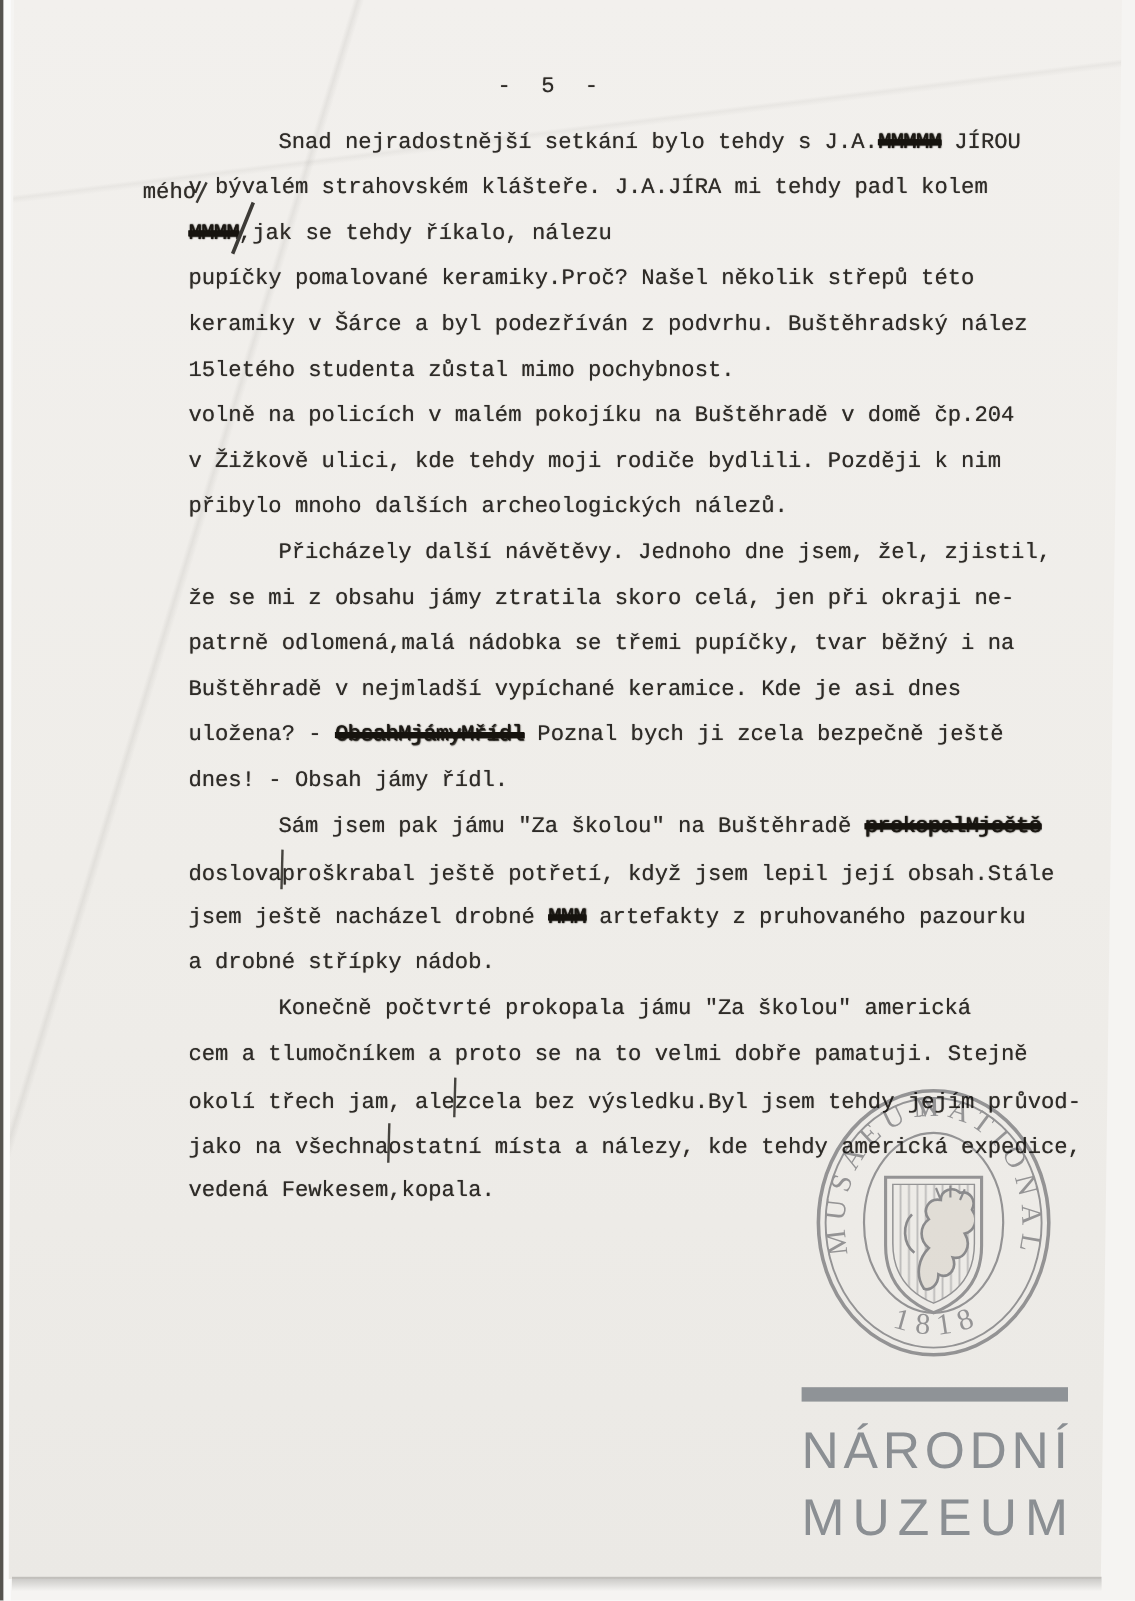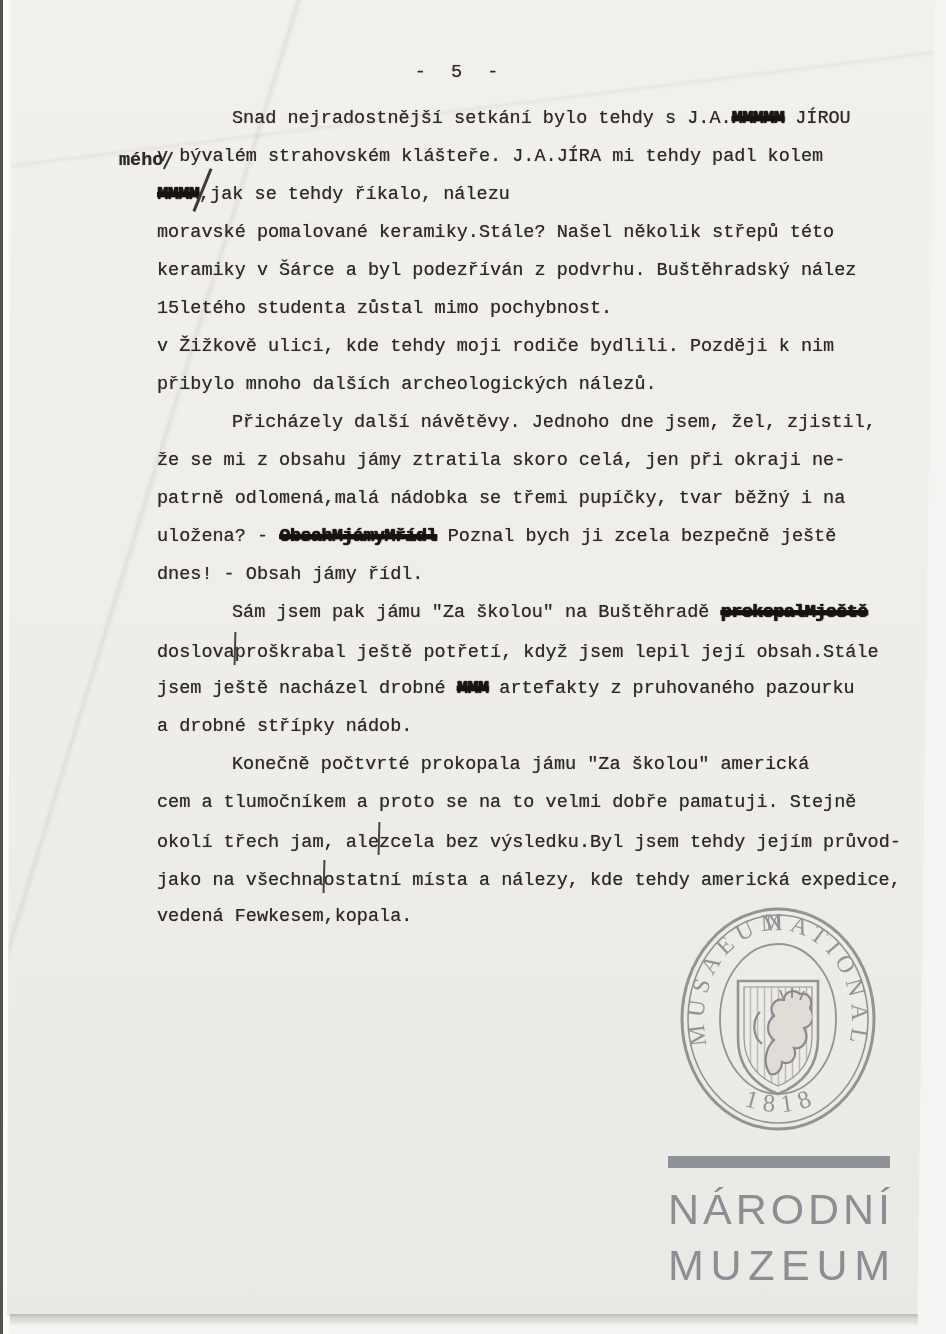--- a/index.html
+++ b/index.html
@@ -33,29 +33,29 @@
     text-shadow:0 0 0.7px rgba(46,43,39,0.75);
   }
   .text-col{
     position:absolute;left:157px;top:100px;width:768px;
     font-size:18.5px;color:#2e2b27;
     text-shadow:0 0 0.7px rgba(46,43,39,0.75);
   }
   .tline{height:38px;line-height:38px;white-space:pre;}
   .tline.indent{padding-left:75px;}
   .struck{
-    position:relative;font-weight:700;letter-spacing:-0.6px;color:#1b1813;
+    position:relative;font-weight:400;letter-spacing:-0.6px;color:#1b1813;
     text-decoration:line-through;text-decoration-thickness:5px;
     text-decoration-color:rgba(20,17,12,0.65);
     text-shadow:0 0 1px #1b1813,0.7px 0.4px 1px #1b1813;
   }
   .rel{position:relative;display:inline-block;}
   .above{
     position:absolute;left:-38px;top:-25px;height:20px;line-height:20px;
-    font-weight:700;letter-spacing:0;color:#2e2b27;white-space:nowrap;
+    font-weight:400;letter-spacing:0;color:#2e2b27;white-space:nowrap;
     text-decoration:none;
   }
   .above::after{
     content:"";display:inline-block;width:2px;height:19px;background:#3d3b37;
     transform:rotate(26deg);vertical-align:-5px;margin-left:4px;
   }
   .slashed::after{
     content:"";position:absolute;right:-4px;top:-17px;width:2.5px;height:46px;
     background:#3d3b37;transform:rotate(22deg);
   }
@@ -87,28 +87,30 @@
   <div class="scan-strip-left2"></div>
   <div class="paper"></div>
   <div class="paper-shadow"></div>
 
   <div class="pagenum">-  5  -</div>
 
   <div class="text-col">
       <div class="tline indent"><span class="">Snad nejradostnější setkání bylo tehdy s J.A.</span><span class="struck">MMMMM</span><span class=""> JÍROU</span></div>
       <div class="tline"><span class="">v bývalém strahovském klášteře. J.A.JÍRA mi tehdy padl kolem</span></div>
       <div class="tline"><span class="rel"><span class="above">mého</span><span class="struck slashed">MMMM</span></span><span class="">,jak se tehdy říkalo, nálezu</span></div>
-      <div class="tline"><span class="">moravské pomalované keramiky.Stále? Našel několik střepů této</span></div>
+      <div class="tline"><span class="">pupíčky pomalované keramiky.Proč? Našel několik střepů této</span></div>
       <div class="tline"><span class="">keramiky v Šárce a byl podezříván z podvrhu. Buštěhradský nález</span></div>
       <div class="tline"><span class="">15letého studenta zůstal mimo pochybnost.</span></div>
+      <div class="tline"><span class="">volně na policích v malém pokojíku na Buštěhradě v domě čp.204</span></div>
       <div class="tline"><span class="">v Žižkově ulici, kde tehdy moji rodiče bydlili. Později k nim</span></div>
       <div class="tline"><span class="">přibylo mnoho dalších archeologických nálezů.</span></div>
       <div class="tline indent"><span class="">Přicházely další návětěvy. Jednoho dne jsem, žel, zjistil,</span></div>
       <div class="tline"><span class="">že se mi z obsahu jámy ztratila skoro celá, jen při okraji ne-</span></div>
       <div class="tline"><span class="">patrně odlomená,malá nádobka se třemi pupíčky, tvar běžný i na</span></div>
+      <div class="tline"><span class="">Buštěhradě v nejmladší vypíchané keramice. Kde je asi dnes</span></div>
       <div class="tline"><span class="">uložena? - </span><span class="struck">ObsahMjámyMřídl</span><span class=""> Poznal bych ji zcela bezpečně ještě</span></div>
       <div class="tline"><span class="">dnes! - Obsah jámy řídl.</span></div>
       <div class="tline indent"><span class="">Sám jsem pak jámu "Za školou" na Buštěhradě </span><span class="struck">prokopalMještě</span></div>
       <div class="tline"><span class="">doslova</span><span class="caret"></span><span class="">proškrabal ještě potřetí, když jsem lepil její obsah.Stále</span></div>
       <div class="tline"><span class="">jsem ještě nacházel drobné </span><span class="struck">MMM</span><span class=""> artefakty z pruhovaného pazourku</span></div>
       <div class="tline"><span class="">a drobné střípky nádob.</span></div>
       <div class="tline indent"><span class="">Konečně počtvrté prokopala jámu "Za školou" americká</span></div>
       <div class="tline"><span class="">cem a tlumočníkem a proto se na to velmi dobře pamatuji. Stejně</span></div>
       <div class="tline"><span class="">okolí třech jam, ale</span><span class="caret"></span><span class="">zcela bez výsledku.Byl jsem tehdy jejím průvod-</span></div>
       <div class="tline"><span class="">jako na všechna</span><span class="caret"></span><span class="">ostatní místa a nálezy, kde tehdy americká expedice,</span></div>

